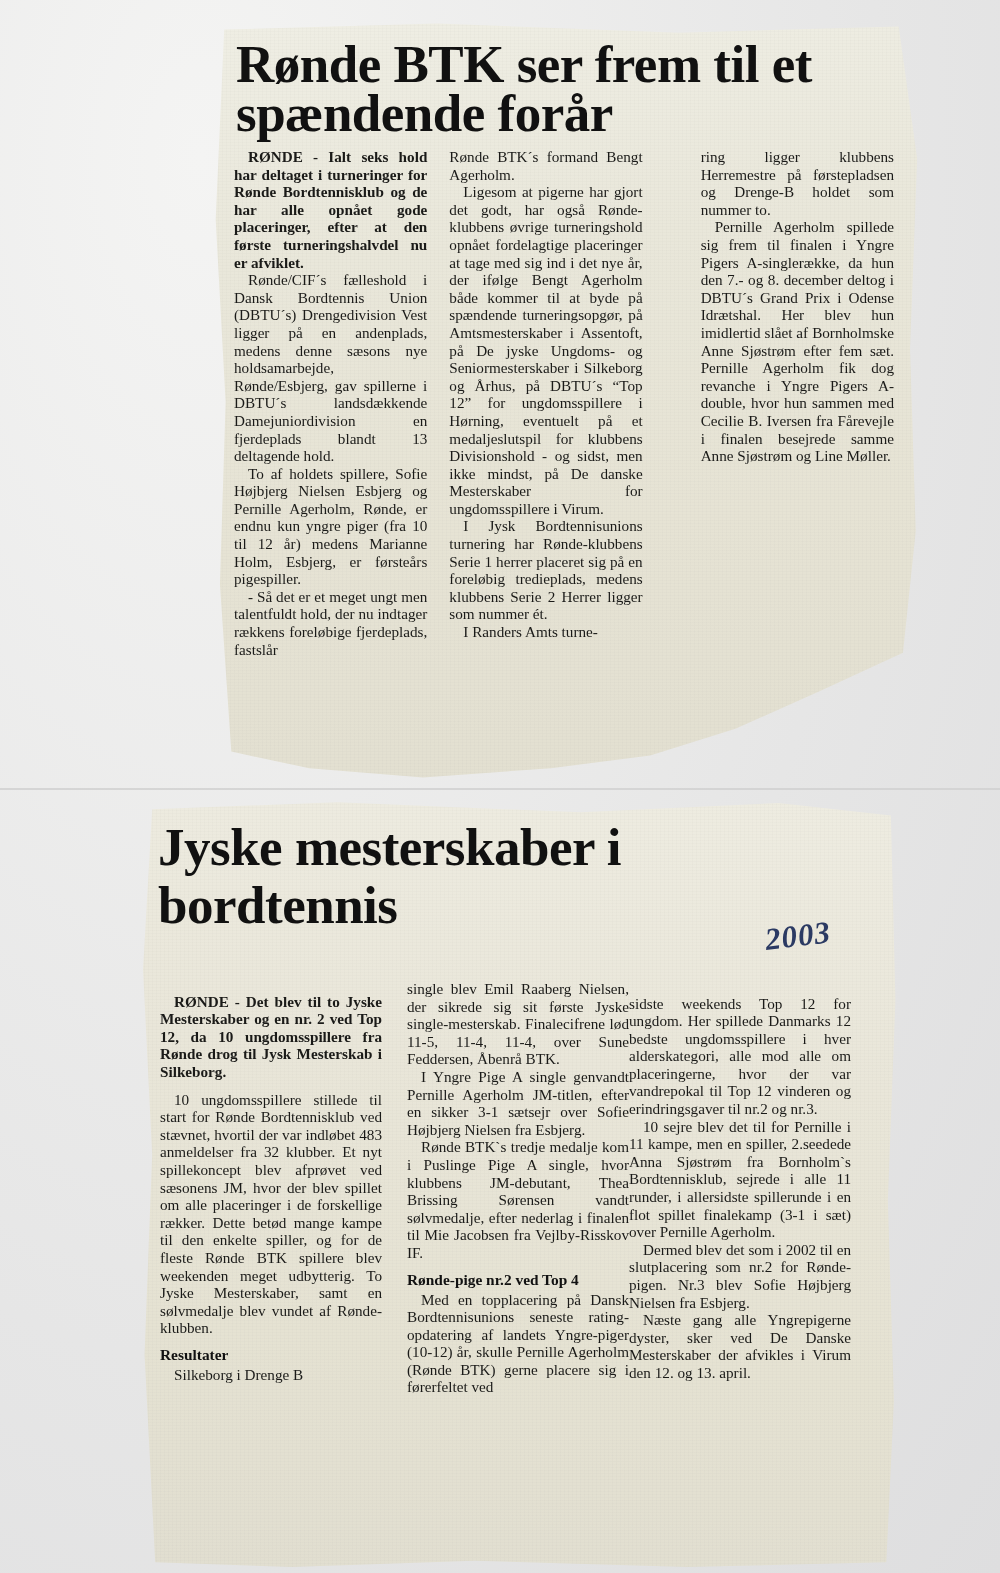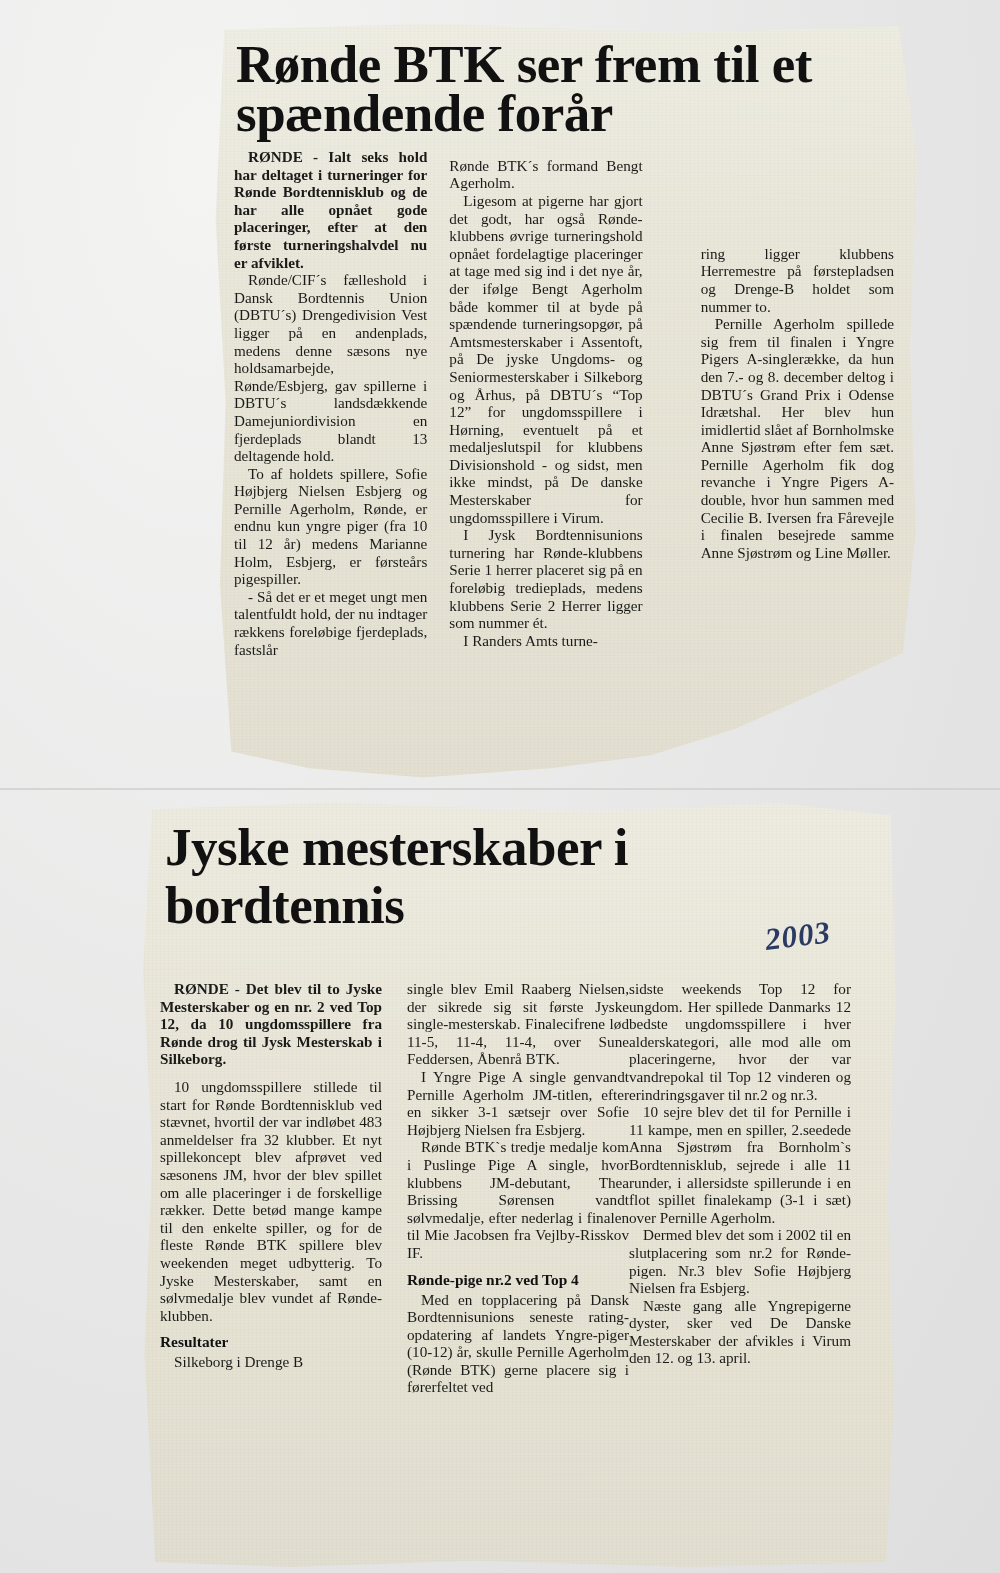--- a/index.html
+++ b/index.html
@@ -91,21 +91,21 @@
 <body>
 
 <div class="scan-bg"></div>
 <div class="scan-seam" style="top:788px"></div>
 
 <div class="clip-top">
   <div class="grain"></div>
 
   <div class="art headline hl-top" style="left:26px;top:18px;width:660px;">Rønde BTK ser frem til et spændende forår</div>
 
-  <div class="art cols" style="left:24px;top:126px;width:660px;align-items:center;">
+  <div class="art cols" style="left:24px;top:126px;width:660px;">
     <div class="col" style="width:205px;margin-right:22px;">
       <p class="lead">RØNDE - Ialt seks hold har deltaget i turneringer for Rønde Bordtennisklub og de har alle opnået gode placeringer, efter at den første turneringshalvdel nu er afviklet.</p>
       <p>Rønde/CIF´s fælleshold i Dansk Bordtennis Union (DBTU´s) Drengedivision Vest ligger på en andenplads, medens denne sæsons nye holdsamarbejde, Rønde/Esbjerg, gav spillerne i DBTU´s landsdækkende Damejuniordivision en fjerdeplads blandt 13 deltagende hold.</p>
       <p>To af holdets spillere, Sofie Højbjerg Nielsen Esbjerg og Pernille Agerholm, Rønde, er endnu kun yngre piger (fra 10 til 12 år) medens Marianne Holm, Esbjerg, er førsteårs pigespiller.</p>
       <p>- Så det er et meget ungt men talentfuldt hold, der nu indtager rækkens foreløbige fjerdeplads, fastslår</p>
     </div>
     <div class="col" style="width:205px;margin-right:38px;">
       <p class="nofirst">Rønde BTK´s formand Bengt Agerholm.</p>
       <p>Ligesom at pigerne har gjort det godt, har også Rønde-klubbens øvrige turneringshold opnået fordelagtige placeringer at tage med sig ind i det nye år, der ifølge Bengt Agerholm både kommer til at byde på spændende turneringsopgør, på Amtsmesterskaber i Assentoft, på De jyske Ungdoms- og Seniormesterskaber i Silkeborg og Århus, på DBTU´s “Top 12” for ungdomsspillere i Hørning, eventuelt på et medaljeslutspil for klubbens Divisionshold - og sidst, men ikke mindst, på De danske Mesterskaber for ungdomsspillere i Virum.</p>
       <p>I Jysk Bordtennisunions turnering har Rønde-klubbens Serie 1 herrer placeret sig på en foreløbig tredieplads, medens klubbens Serie 2 Herrer ligger som nummer ét.</p>
@@ -114,25 +114,25 @@
     <div class="col" style="width:205px;margin-left:20px;">
       <p class="nofirst">ring ligger klubbens Herremestre på førstepladsen og Drenge-B holdet som nummer to.</p>
       <p>Pernille Agerholm spillede sig frem til finalen i Yngre Pigers A-singlerække, da hun den 7.- og 8. december deltog i DBTU´s Grand Prix i Odense Idrætshal. Her blev hun imidlertid slået af Bornholmske Anne Sjøstrøm efter fem sæt. Pernille Agerholm fik dog revanche i Yngre Pigers A-double, hvor hun sammen med Cecilie B. Iversen fra Fårevejle i finalen besejrede samme Anne Sjøstrøm og Line Møller.</p>
     </div>
   </div>
 </div>
 
 <div class="clip-bottom">
   <div class="grain"></div>
 
-  <div class="art headline hl-bot" style="left:18px;top:18px;width:700px;margin-left:7px;">Jyske mesterskaber i bordtennis</div>
+  <div class="art headline hl-bot" style="left:18px;top:18px;width:700px;">Jyske mesterskaber i bordtennis</div>
 
   <div class="year-note" style="left:625px;top:118px;">2003</div>
 
-  <div class="art cols" style="left:20px;top:180px;width:720px;">
+  <div class="art cols" style="left:20px;top:180px;width:720px;align-items:center;">
     <div class="col" style="width:222px;margin-right:25px;">
       <p class="lead">RØNDE - Det blev til to Jyske Mesterskaber og en nr. 2 ved Top 12, da 10 ungdomsspillere fra Rønde drog til Jysk Mesterskab i Silkeborg.</p>
       <p style="margin-top:10px">10 ungdomsspillere stillede til start for Rønde Bordtennisklub ved stævnet, hvortil der var indløbet 483 anmeldelser fra 32 klubber. Et nyt spillekoncept blev afprøvet ved sæsonens JM, hvor der blev spillet om alle placeringer i de forskellige rækker. Dette betød mange kampe til den enkelte spiller, og for de fleste Rønde BTK spillere blev weekenden meget udbytterig. To Jyske Mesterskaber, samt en sølvmedalje blev vundet af Rønde-klubben.</p>
       <div class="subhead">Resultater</div>
       <p>Silkeborg i Drenge B</p>
     </div>
     <div class="col" style="width:222px;">
       <p class="nofirst">single blev Emil Raaberg Nielsen, der sikrede sig sit første Jyske single-mesterskab. Finalecifrene lød 11-5, 11-4, 11-4, over Sune Feddersen, Åbenrå BTK.</p>
       <p>I Yngre Pige A single genvandt Pernille Agerholm JM-titlen, efter en sikker 3-1 sætsejr over Sofie Højbjerg Nielsen fra Esbjerg.</p>
       <p>Rønde BTK`s tredje medalje kom i Puslinge Pige A single, hvor klubbens JM-debutant, Thea Brissing Sørensen vandt sølvmedalje, efter nederlag i finalen til Mie Jacobsen fra Vejlby-Risskov IF.</p>

